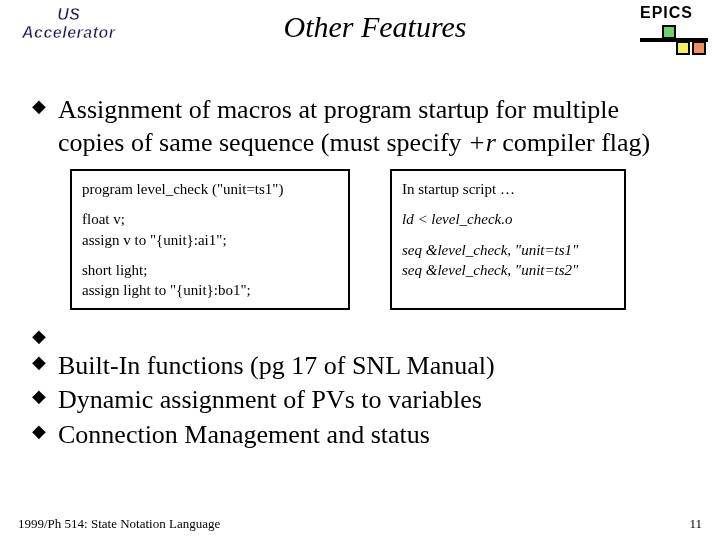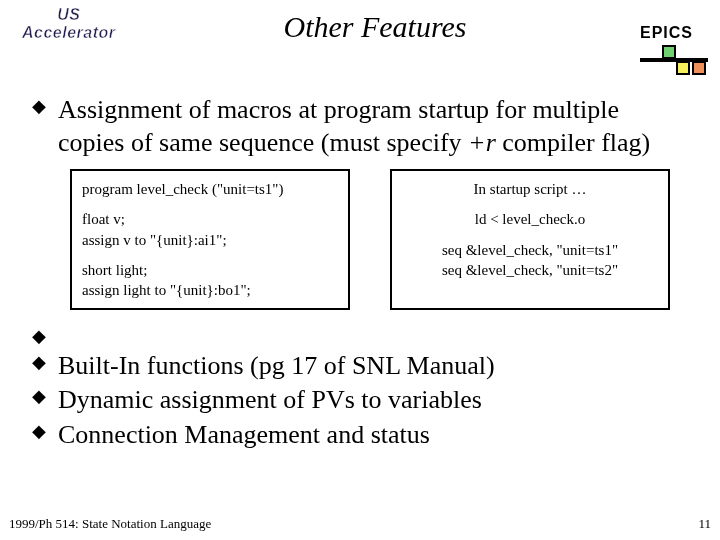--- a/index.html
+++ b/index.html
@@ -42,21 +42,21 @@
     top: 10px;
     text-align: center;
     font-style: italic;
     font-size: 30px;
     font-weight: 400;
     margin-left: 30px;
   }
   .epics-block {
     position: absolute;
     right: 12px;
-    top: 24px;
+    top: 4px;
     text-align: left;
   }
   .epics-text {
     font-family: Arial, sans-serif;
     font-weight: 900;
     font-size: 16px;
     letter-spacing: 1px;
     color: #000;
   }
   .epics-icon {
@@ -108,31 +108,31 @@
   }
   .codebox {
     border: 2px solid #000;
     padding: 8px 10px;
     font-size: 15px;
     line-height: 1.35;
     width: 280px;
     min-height: 140px;
     font-family: "Times New Roman", Times, serif;
   }
-  .codebox.right { width: 280px; text-align: center; }
+  .codebox.right { width: 236px; }
   .codebox .gap { height: 10px; }
-  .codebox .it { }
+  .codebox .it { font-style: italic; }
 
   .lower-list .bitem { margin: 2px 0 2px 0; }
 
   .footer {
     position: absolute;
     left: 0; right: 0;
     bottom: 8px;
-    padding: 0 9px;
+    padding: 0 18px;
     display: flex;
     justify-content: space-between;
     font-size: 13px;
   }
 </style>
 </head>
 <body>
 
 <div class="header">
   <div class="logo-left">

